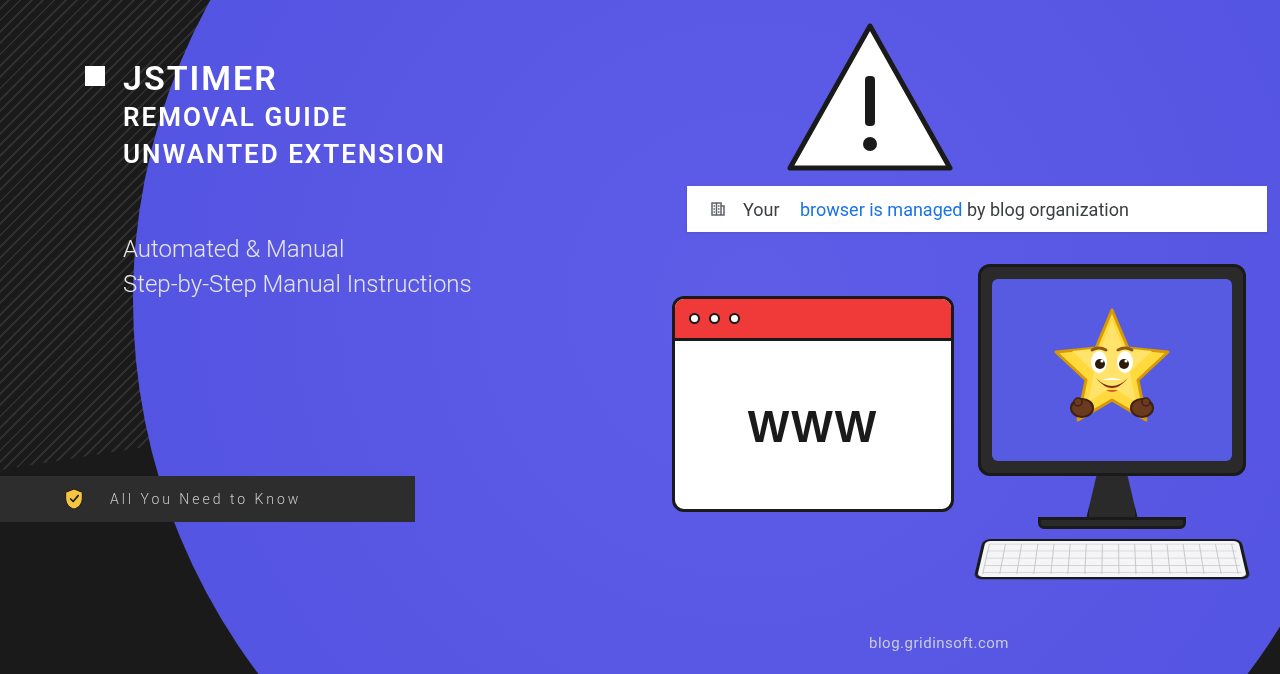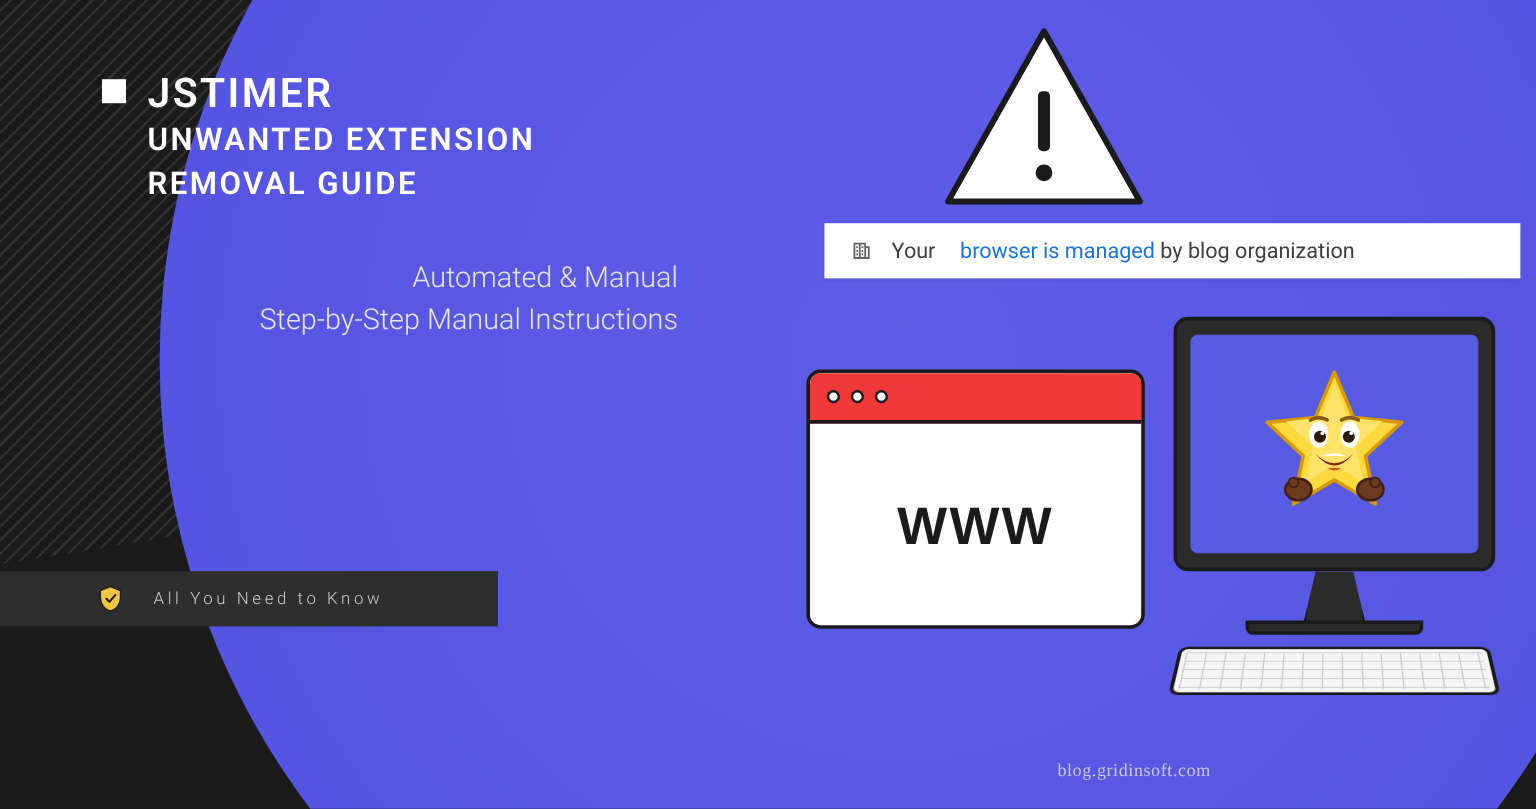--- a/index.html
+++ b/index.html
@@ -69,40 +69,39 @@
 }
 .title-sub {
   color: #fff;
   font-size: 26px;
   font-weight: 600;
   letter-spacing: 2px;
   line-height: 1.25;
   margin-top: 4px;
 }
 .subtitle-block {
-  margin-top: 44px;
+  margin-top: 62px;
   padding-left: 38px;
-  text-align: right;
 }
 .subtitle-line {
   color: #e6e6e6;
   font-size: 24px;
   font-weight: 300;
   line-height: 1.45;
 }
 .badge-bar {
   position: absolute;
   left: 0;
   top: 476px;
   width: 415px;
   height: 46px;
   background: #2d2d2d;
   display: flex;
   align-items: center;
-  padding-left: 82px;
+  padding-left: 64px;
   gap: 26px;
 }
 .shield-icon {
   width: 20px;
   height: 22px;
 }
 .badge-text {
   color: #c9c9c9;
   font-size: 14px;
   letter-spacing: 3px;
@@ -136,21 +135,21 @@
 .info-text {
   font-size: 18px;
   color: #3c4043;
 }
 .info-text .link {
   color: #1a73e8;
   margin-left: 16px;
 }
 .browser-window {
   position: absolute;
-  top: 308px;
+  top: 296px;
   left: 672px;
   width: 282px;
   height: 216px;
   background: #fff;
   border: 3px solid #1a1a1a;
   border-radius: 12px;
   overflow: hidden;
   z-index: 5;
 }
 .browser-top {
@@ -248,36 +247,35 @@
   background-size: 16px 10px;
 }
 .credit {
   position: absolute;
   bottom: 22px;
   right: 44px;
   color: #c9c9d8;
   font-size: 15px;
   letter-spacing: 0.5px;
   z-index: 5;
-  font-family: Liberation Serif, serif;
 }
 </style>
 </head>
 <body>
 
 <div class="canvas">
   <div class="diagonal-pattern"></div>
   <div class="purple-circle"></div>
 
   <div class="left-content">
     <div class="title-block">
       <div class="title-square"></div>
       <div class="title-main">JSTIMER</div>
+      <div class="title-sub">REMOVAL GUIDE</div>
       <div class="title-sub">UNWANTED EXTENSION</div>
-      <div class="title-sub">REMOVAL GUIDE</div>
     </div>
     <div class="subtitle-block">
       <div class="subtitle-line">Automated &amp; Manual</div>
       <div class="subtitle-line">Step-by-Step Manual Instructions</div>
     </div>
   </div>
 
   <div class="badge-bar">
     <svg class="shield-icon" viewBox="0 0 24 26">
       <path d="M12 1 L22 5 V12 C22 19 17 24 12 25 C7 24 2 19 2 12 V5 Z" fill="#f5c542" stroke="#1a1a1a" stroke-width="1.2"></path>

